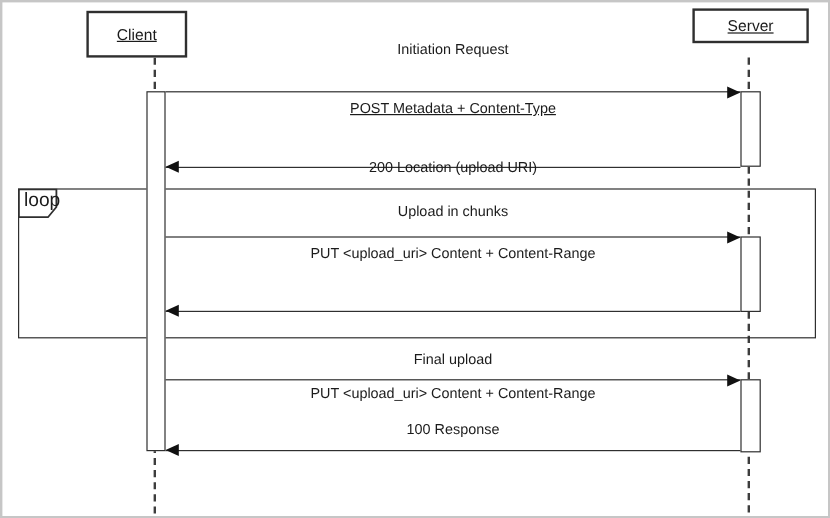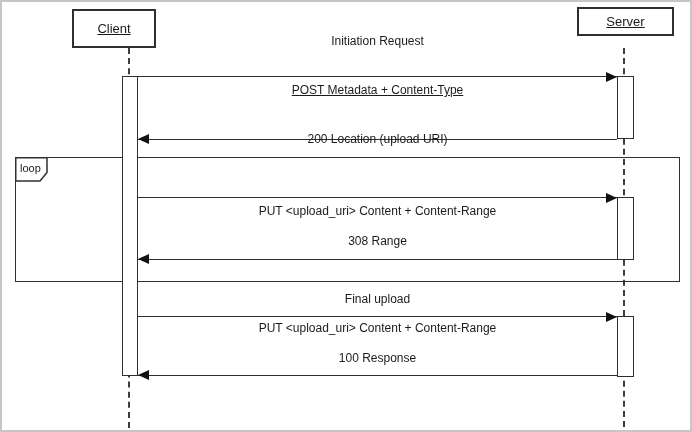--- a/index.html
+++ b/index.html
@@ -51,21 +51,21 @@
     left:136px;width:479px;
     text-align:center;
     font-size:12px;line-height:14px;
     z-index:6;
     white-space:nowrap;
   }
   .arr{width:0;height:0;border-style:solid;z-index:6;}
   .arr-right{border-width:5px 0 5px 11px;border-color:transparent transparent transparent #111111;}
   .arr-left{border-width:5px 11px 5px 0;border-color:transparent #111111 transparent transparent;}
   .loop-tab-text{
-    font-size:11px;line-height:12px;
+    font-size:16px;line-height:12px;
     z-index:7;
   }
 </style>
 </head>
 <body>
 
 <div class="canvas">
 
   <div class="abs lifeline" style="left:126px;top:46px;height:380px;"></div>
   <div class="abs lifeline" style="left:621px;top:46px;height:379px;"></div>
@@ -98,20 +98,20 @@
     <span>Client</span>
   </div>
   <div class="abs head-box" style="left:575px;top:5px;width:97px;height:29px;">
     <span>Server</span>
   </div>
 
   <div class="abs lbl" style="top:32px;">Initiation Request</div>
   <div class="abs lbl" style="top:81px;text-decoration:underline;">POST Metadata + Content-Type</div>
   <div class="abs lbl" style="top:114px;margin-top:16px;">200 Location (upload URI)</div>
 
+  <div class="abs lbl" style="top:167px;">Upload in chunks</div>
   <div class="abs lbl" style="top:202px;">PUT &lt;upload_uri&gt; Content + Content-Range</div>
-  <div class="abs lbl" style="top:232px;">308 Range</div>
 
   <div class="abs lbl" style="top:290px;">Final upload</div>
   <div class="abs lbl" style="top:319px;">PUT &lt;upload_uri&gt; Content + Content-Range</div>
   <div class="abs lbl" style="top:349px;">100 Response</div>
 
 </div>
 
 </body></html>

